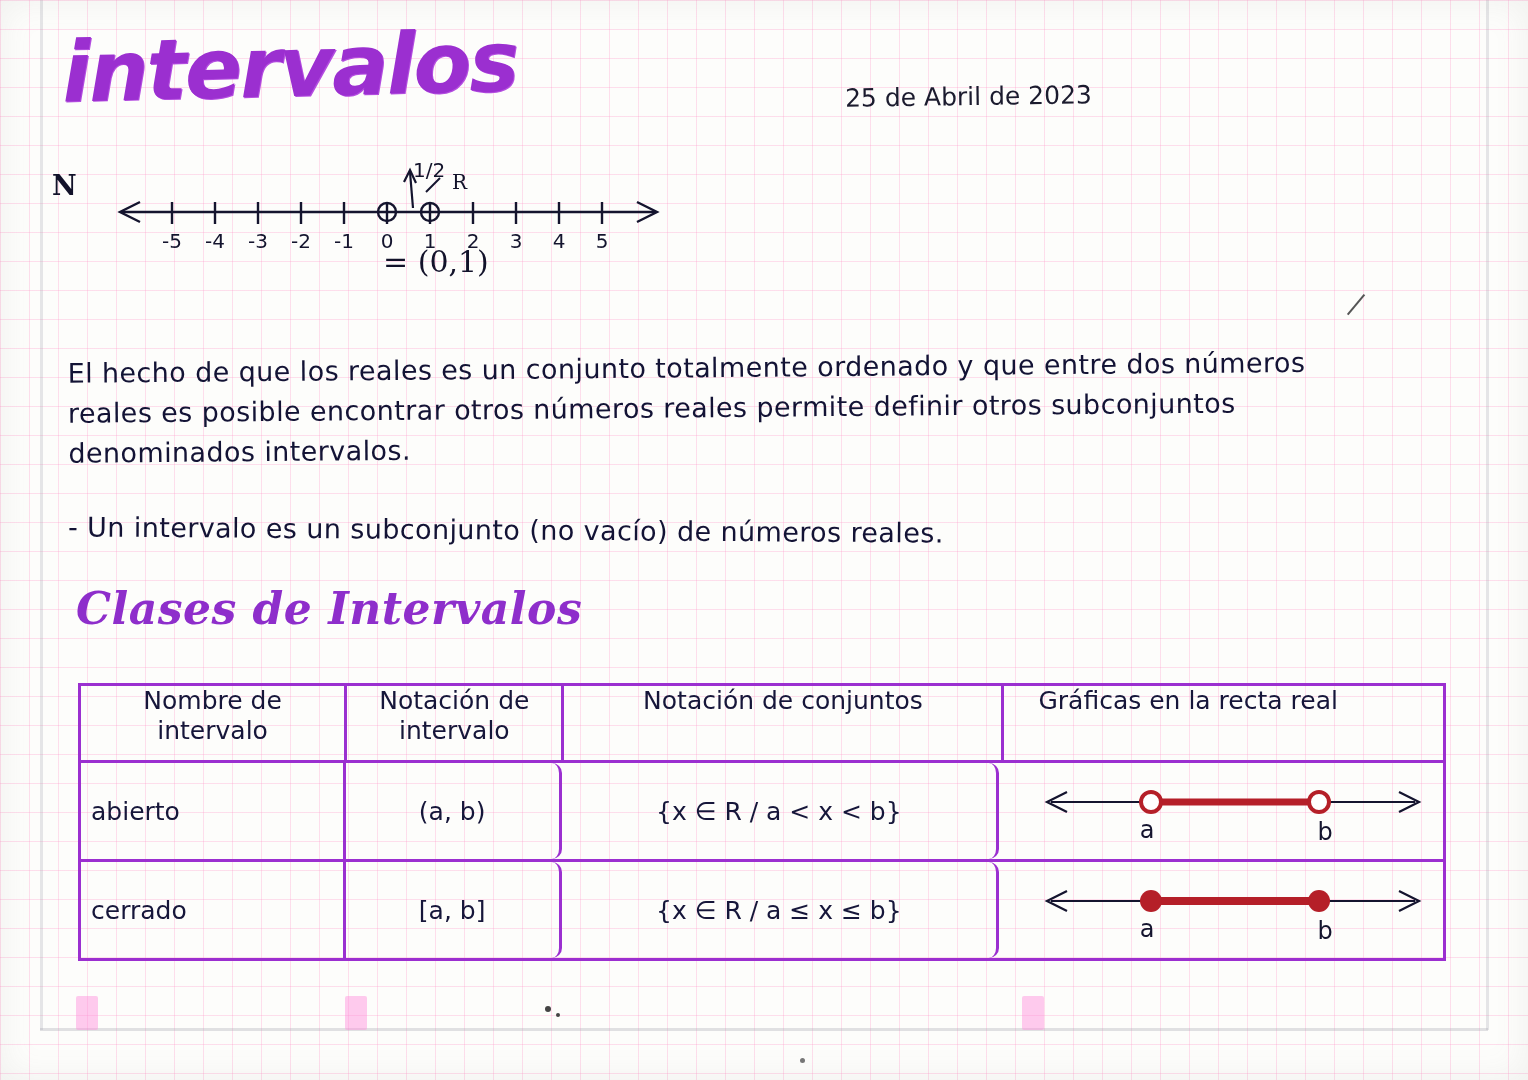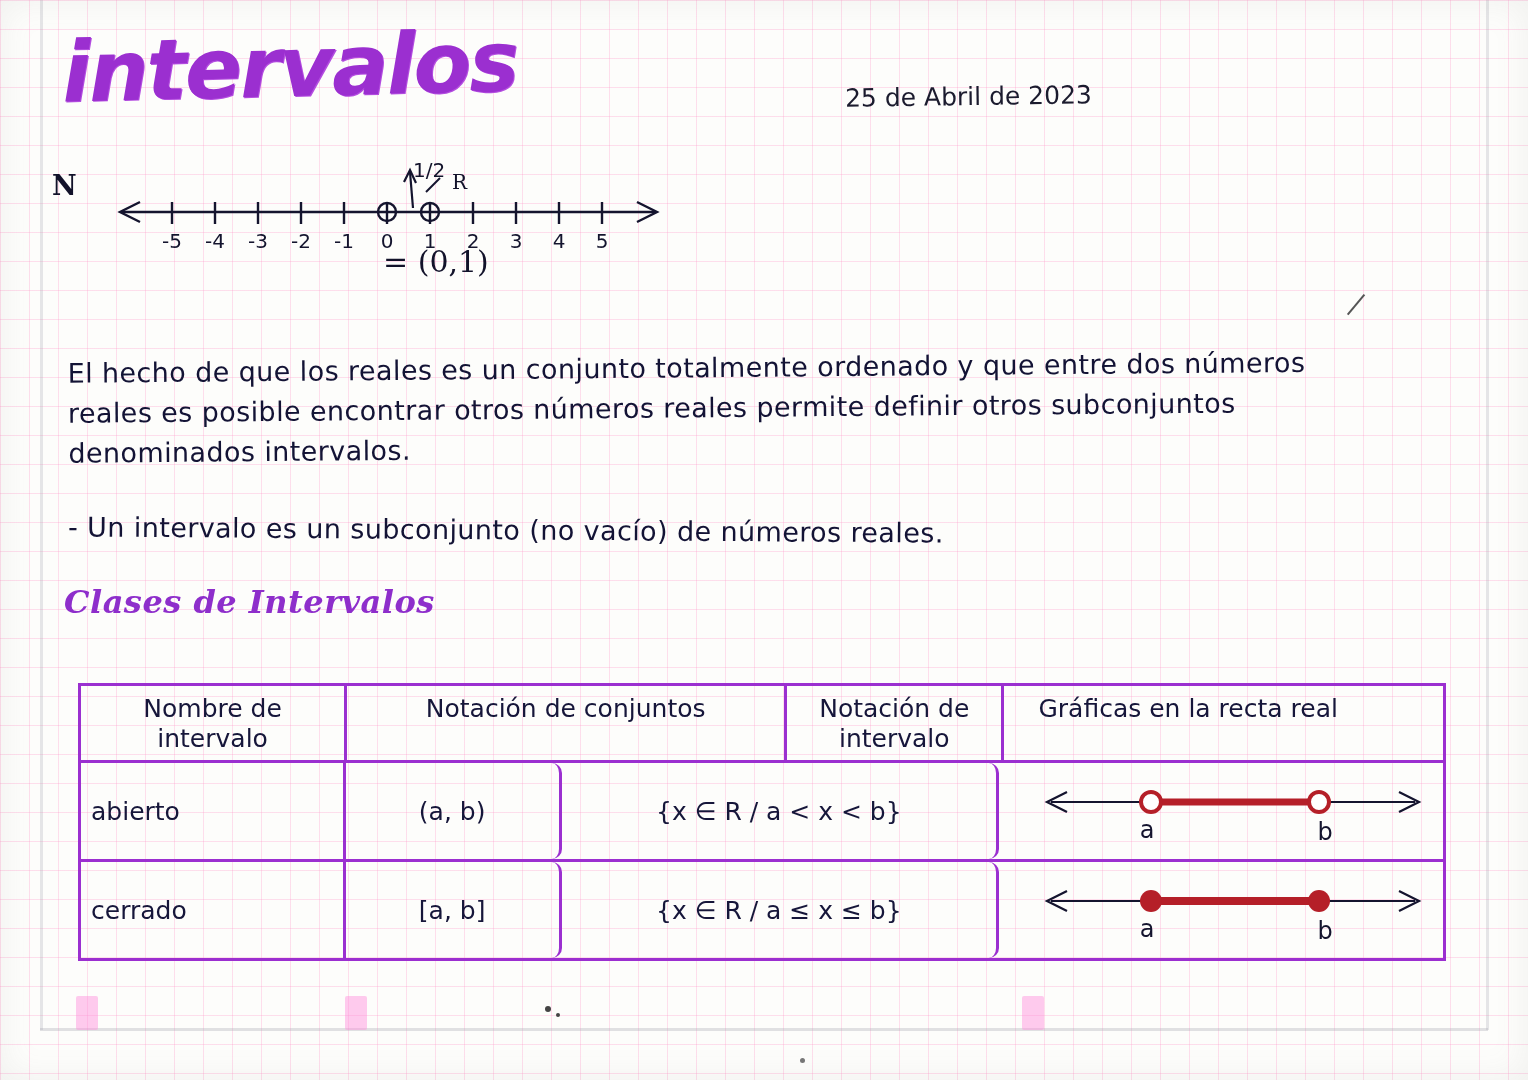--- a/index.html
+++ b/index.html
@@ -76,41 +76,41 @@
     color: #131335;
     line-height: 40px;
     letter-spacing: 0.4px;
     font-family: "DejaVu Sans", sans-serif;
   }
   #para1 { left: 68px; top: 348px; width: 1320px; }
   #para2 { left: 68px; top: 512px; width: 1320px; }
 
   
   #subtitle {
-    left: 64px; top: 583px;
-    font-size: 32px;
+    left: 76px; top: 583px;
+    font-size: 44px;
     font-weight: bold;
     font-style: italic;
     color: #8e2ecb;
     font-family: "DejaVu Serif", serif;
     letter-spacing: 0.5px;
   }
 
   
   #table {
     left: 78px; top: 683px;
     width: 1368px;
     border: 3px solid #9b2fd0;
     box-sizing: border-box;
   }
   #table .row { display: flex; }
   #table .cell {
     box-sizing: border-box;
     border-right: 3px solid #9b2fd0;
-    padding: 8px 10px;
+    padding: 0 10px;
     color: #16163a;
     font-size: 25px;
     font-family: "DejaVu Sans", sans-serif;
     position: relative;
   }
   #table .cell:last-child { border-right: none; margin-left: 24px; }
   #table .row.head .cell { height: 74px; }
   #table .row.head { border-bottom: 3px solid #9b2fd0; }
   #table .row.body { border-bottom: 3px solid #9b2fd0; }
   #table .row.body:last-child { border-bottom: none; }
@@ -207,22 +207,22 @@
 
   <div class="abs para j1" id="para1">El hecho de que los reales es un conjunto totalmente ordenado y que entre dos números reales es posible encontrar otros números reales permite definir otros subconjuntos denominados intervalos.</div>
   <div class="abs para j2" id="para2">- Un intervalo es un subconjunto (no vacío) de números reales.</div>
 
   <div class="abs" id="subtitle">Clases de Intervalos</div>
 
   <div class="abs" id="table">
 
     <div class="row head">
       <div class="cell c1 center">Nombre de intervalo</div>
+      <div class="cell c2 center">Notación de intervalo</div>
       <div class="cell c3 center">Notación de conjuntos</div>
-      <div class="cell c2 center">Notación de intervalo</div>
       <div class="cell c4">Gráficas en la recta real</div>
     </div>
 
     <div class="row body">
       <div class="cell c1">abierto</div>
       <div class="cell c2 center mathy">(a, b)</div>
       <div class="cell c3 center mathy">{x ∈ R / a &lt; x &lt; b}</div>
       <div class="cell c4">
         <svg width="400" height="86" viewBox="0 0 400 86">
           <line x1="18" y1="34" x2="382" y2="34" stroke="#14142e" stroke-width="2.2"></line>

